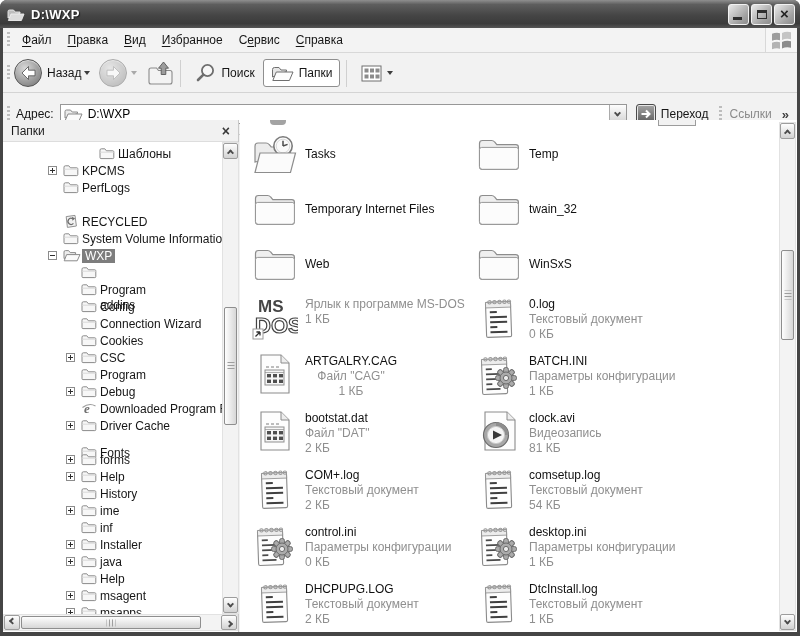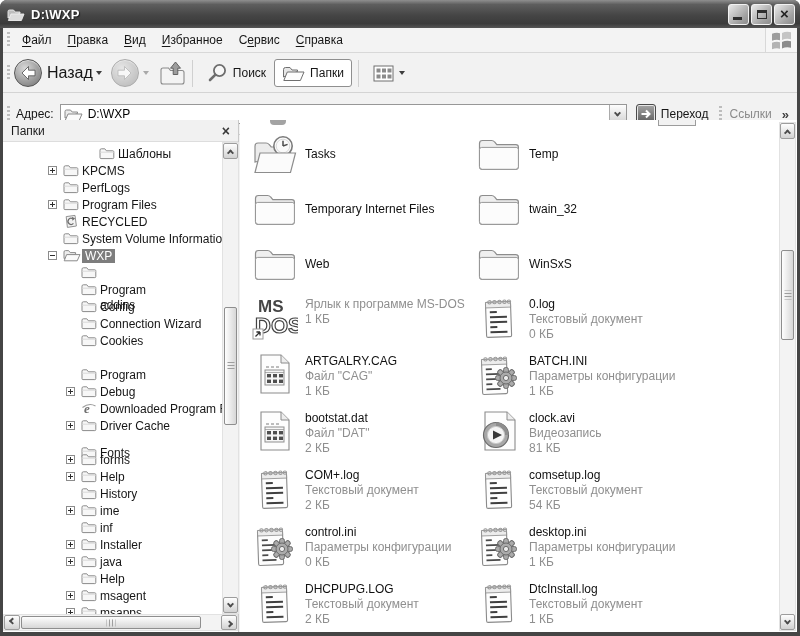--- a/index.html
+++ b/index.html
@@ -20,21 +20,21 @@
   .chrome{position:absolute;left:3px;top:28px;width:794px;height:604px;background:#f2f2f2;overflow:hidden;}
   .grip{width:3px;height:16px;margin:0 4px;background:repeating-linear-gradient(180deg,#bdbdbd 0 2px,transparent 2px 4px);flex:0 0 auto;}
   .menubar{position:absolute;left:0;top:0;width:100%;height:25px;background:#f3f3f3;border-bottom:1px solid #d8d8d8;display:flex;align-items:center;}
   .menu-item{padding:4px 8px;font-size:12px;color:#161616;}
   .menu-item u{text-underline-offset:2px;}
   .winlogo{margin-left:auto;width:32px;height:24px;border-left:1px solid #d8d8d8;background:#f6f6f6;display:flex;align-items:center;justify-content:center;}
   .toolbar{position:absolute;left:0;top:26px;width:100%;height:39px;background:#f2f2f2;border-bottom:1px solid #d4d4d4;display:flex;align-items:center;}
   .circle-btn{width:28px;height:28px;border-radius:50%;border:1px solid #555;flex:0 0 auto;
     background:radial-gradient(circle at 38% 32%,#d9d9d9,#979797 62%,#6e6e6e);display:flex;align-items:center;justify-content:center;box-shadow:inset 0 1px 1px rgba(255,255,255,.6);}
   .circle-btn.disabled{opacity:.45;}
-  .tb-label{font-size:16px;color:#161616;margin:0 3px 0 5px;}
+  .tb-label{font-size:12px;color:#161616;margin:0 3px 0 5px;}
   .caret{width:0;height:0;border-left:3.5px solid transparent;border-right:3.5px solid transparent;border-top:4px solid #3d3d3d;display:inline-block;}
   .caret.dim{opacity:.4;}
   .tb-sep{width:1px;height:27px;background:#d0d0d0;margin:0 6px;flex:0 0 auto;}
   .tb-btn{display:flex;align-items:center;gap:5px;padding:4px 7px;font-size:12px;color:#161616;border:1px solid transparent;}
   .tb-btn.pressed{background:#fff;border:1px solid #8f8f8f;border-radius:3px;}
   .addressbar{position:absolute;left:0;top:66px;width:100%;height:41px;background:#f2f2f2;border-bottom:1px solid #cfcfcf;display:flex;align-items:center;font-size:12px;color:#161616;}
   .addr-label{margin:0 6px 0 2px;}
   .addr-field{width:575px;height:20px;background:#fff;border:1px solid #979797;display:flex;align-items:center;padding-left:3px;}
   .addr-value{margin-left:5px;color:#000;}
   .addr-drop{margin-left:auto;width:17px;height:18px;border-left:1px solid #ababab;background:linear-gradient(180deg,#fdfdfd,#d3d3d3);display:flex;align-items:center;justify-content:center;}
@@ -247,30 +247,20 @@
             </div>
             <div class="tree-row" style="top: 38px;">
               <span class="ticn" style="left: 60px;">
                 <svg width="16" height="15" viewBox="0 0 16 15">
                   <path d="M1 4.2 Q1 2.8 2.4 2.8 L5.8 2.8 L7.4 4.8 L13.8 4.8 Q14.8 4.8 14.8 5.8 L14.8 11.6 Q14.8 12.6 13.8 12.6 L2 12.6 Q1 12.6 1 11.6 Z" fill="#f7f7f7" stroke="#8b8b8b"></path>
                   <path d="M1 6.2 L14.8 6.2" stroke="#d8d8d8"></path>
                 </svg>
               </span>
               <span class="tl" style="left: 79px;">PerfLogs</span>
             </div>
-            <div class="tree-row" style="top: 55px;">
-              <span class="eb plus" style="left: 45px;"></span>
-              <span class="ticn" style="left: 60px;">
-                <svg width="16" height="15" viewBox="0 0 16 15">
-                  <path d="M1 4.2 Q1 2.8 2.4 2.8 L5.8 2.8 L7.4 4.8 L13.8 4.8 Q14.8 4.8 14.8 5.8 L14.8 11.6 Q14.8 12.6 13.8 12.6 L2 12.6 Q1 12.6 1 11.6 Z" fill="#f7f7f7" stroke="#8b8b8b"></path>
-                  <path d="M1 6.2 L14.8 6.2" stroke="#d8d8d8"></path>
-                </svg>
-              </span>
-              <span class="tl" style="left: 79px;">Program Files</span>
-            </div>
             <div class="tree-row" style="top: 72px;">
               <span class="ticn" style="left: 60px;">
                 <svg width="16" height="15" viewBox="0 0 16 15">
                   <path d="M3.2 2.6 L12 1.4 L13.4 12 L4.4 13.4 Z" fill="#f1f1f1" stroke="#919191"></path>
                   <path d="M9.6 4.6 A3.1 3.1 0 1 0 10.4 9.4" fill="none" stroke="#6d6d6d" stroke-width="1.3"></path>
                   <path d="M9 2.8 L12.2 4.6 L9.4 6.8 Z" fill="#6d6d6d"></path>
                 </svg>
               </span>
               <span class="tl" style="left: 79px;">RECYCLED</span>
             </div>
@@ -330,20 +320,30 @@
               <span class="tl" style="left: 97px;">Connection Wizard</span>
             </div>
             <div class="tree-row" style="top: 191px;">
               <span class="ticn" style="left: 78px;">
                 <svg width="16" height="15" viewBox="0 0 16 15">
                   <path d="M1 4.2 Q1 2.8 2.4 2.8 L5.8 2.8 L7.4 4.8 L13.8 4.8 Q14.8 4.8 14.8 5.8 L14.8 11.6 Q14.8 12.6 13.8 12.6 L2 12.6 Q1 12.6 1 11.6 Z" fill="#f7f7f7" stroke="#8b8b8b"></path>
                   <path d="M1 6.2 L14.8 6.2" stroke="#d8d8d8"></path>
                 </svg>
               </span>
               <span class="tl" style="left: 97px;">Cookies</span>
+            </div>
+            <div class="tree-row" style="top: 208px;">
+              <span class="eb plus" style="left: 63px;"></span>
+              <span class="ticn" style="left: 78px;">
+                <svg width="16" height="15" viewBox="0 0 16 15">
+                  <path d="M1 4.2 Q1 2.8 2.4 2.8 L5.8 2.8 L7.4 4.8 L13.8 4.8 Q14.8 4.8 14.8 5.8 L14.8 11.6 Q14.8 12.6 13.8 12.6 L2 12.6 Q1 12.6 1 11.6 Z" fill="#f7f7f7" stroke="#8b8b8b"></path>
+                  <path d="M1 6.2 L14.8 6.2" stroke="#d8d8d8"></path>
+                </svg>
+              </span>
+              <span class="tl" style="left: 97px;">CSC</span>
             </div>
             <div class="tree-row" style="top: 225px;">
               <span class="ticn" style="left: 78px;">
                 <svg width="16" height="15" viewBox="0 0 16 15">
                   <path d="M1 4.2 Q1 2.8 2.4 2.8 L5.8 2.8 L7.4 4.8 L13.8 4.8 Q14.8 4.8 14.8 5.8 L14.8 11.6 Q14.8 12.6 13.8 12.6 L2 12.6 Q1 12.6 1 11.6 Z" fill="#f7f7f7" stroke="#8b8b8b"></path>
                   <path d="M1 6.2 L14.8 6.2" stroke="#d8d8d8"></path>
                 </svg>
               </span>
               <span class="tl" style="left: 97px;">Program</span>
             </div>
@@ -623,21 +623,21 @@
                   </g>
                 </g>
               </svg>
             </span>
             <div class="tinfo">
               <div class="tname">0.log</div>
               <div class="tsub">Текстовый документ</div>
               <div class="tsub">0 КБ</div>
             </div>
           </div>
-          <div class="tile" style="left: 12px; top: 233px;">
+          <div class="tile" style="left: 12px; top: 233px; text-align: center;">
             <span class="ticon">
               <svg width="34" height="42" viewBox="0 0 34 42">
                 <path d="M3 2 L23 2 L31 10 L31 40 L3 40 Z" fill="#fdfdfd" stroke="#8b8b8b" stroke-width="1.1"></path>
                 <path d="M23 2 L23 10 L31 10" fill="#ededed" stroke="#8b8b8b"></path>
                 <path d="M8 14 h3 M13 14 h3 M18 14 h3" stroke="#7d7d7d"></path>
                 <rect x="7" y="17" width="19" height="15" fill="#f6f6f6" stroke="#8f8f8f"></rect>
                 <g fill="#4f4f4f">
                   <rect x="9" y="21" width="4" height="3.4"></rect>
                   <rect x="15" y="21" width="4" height="3.4"></rect>
                   <rect x="21" y="21" width="4" height="3.4"></rect>

